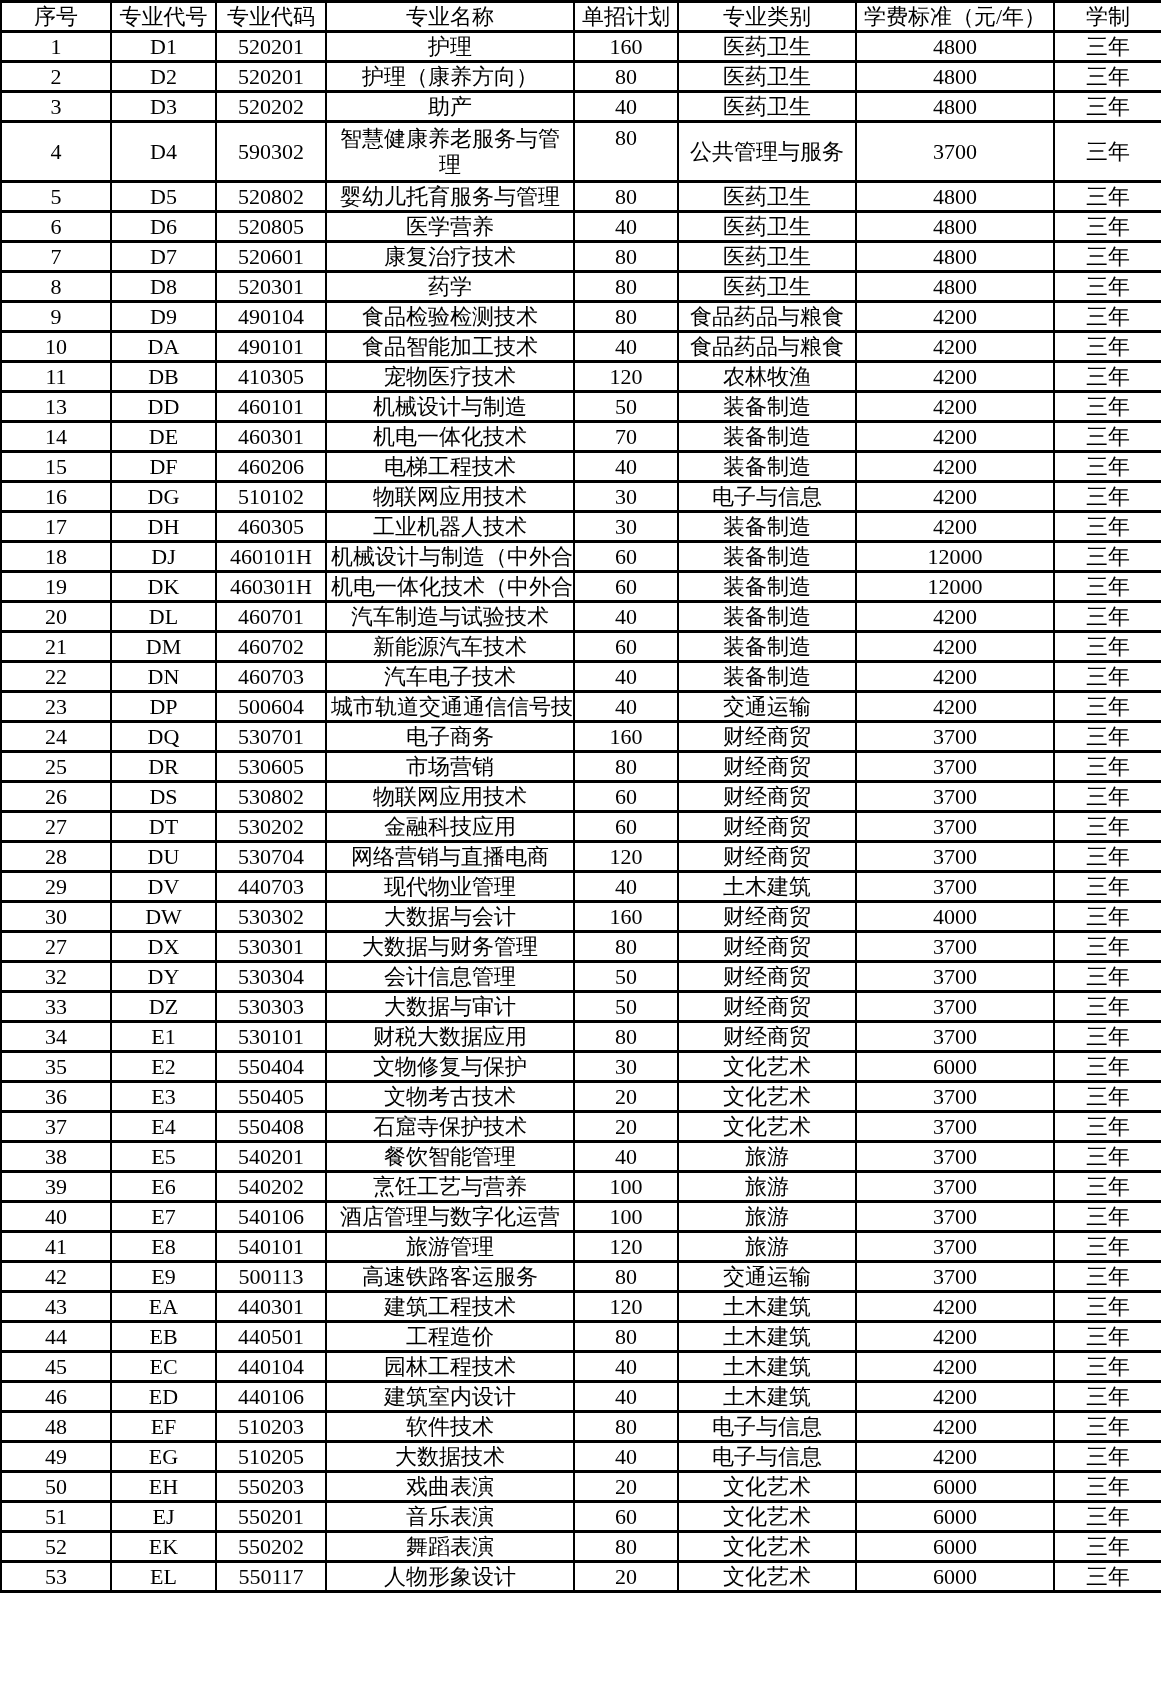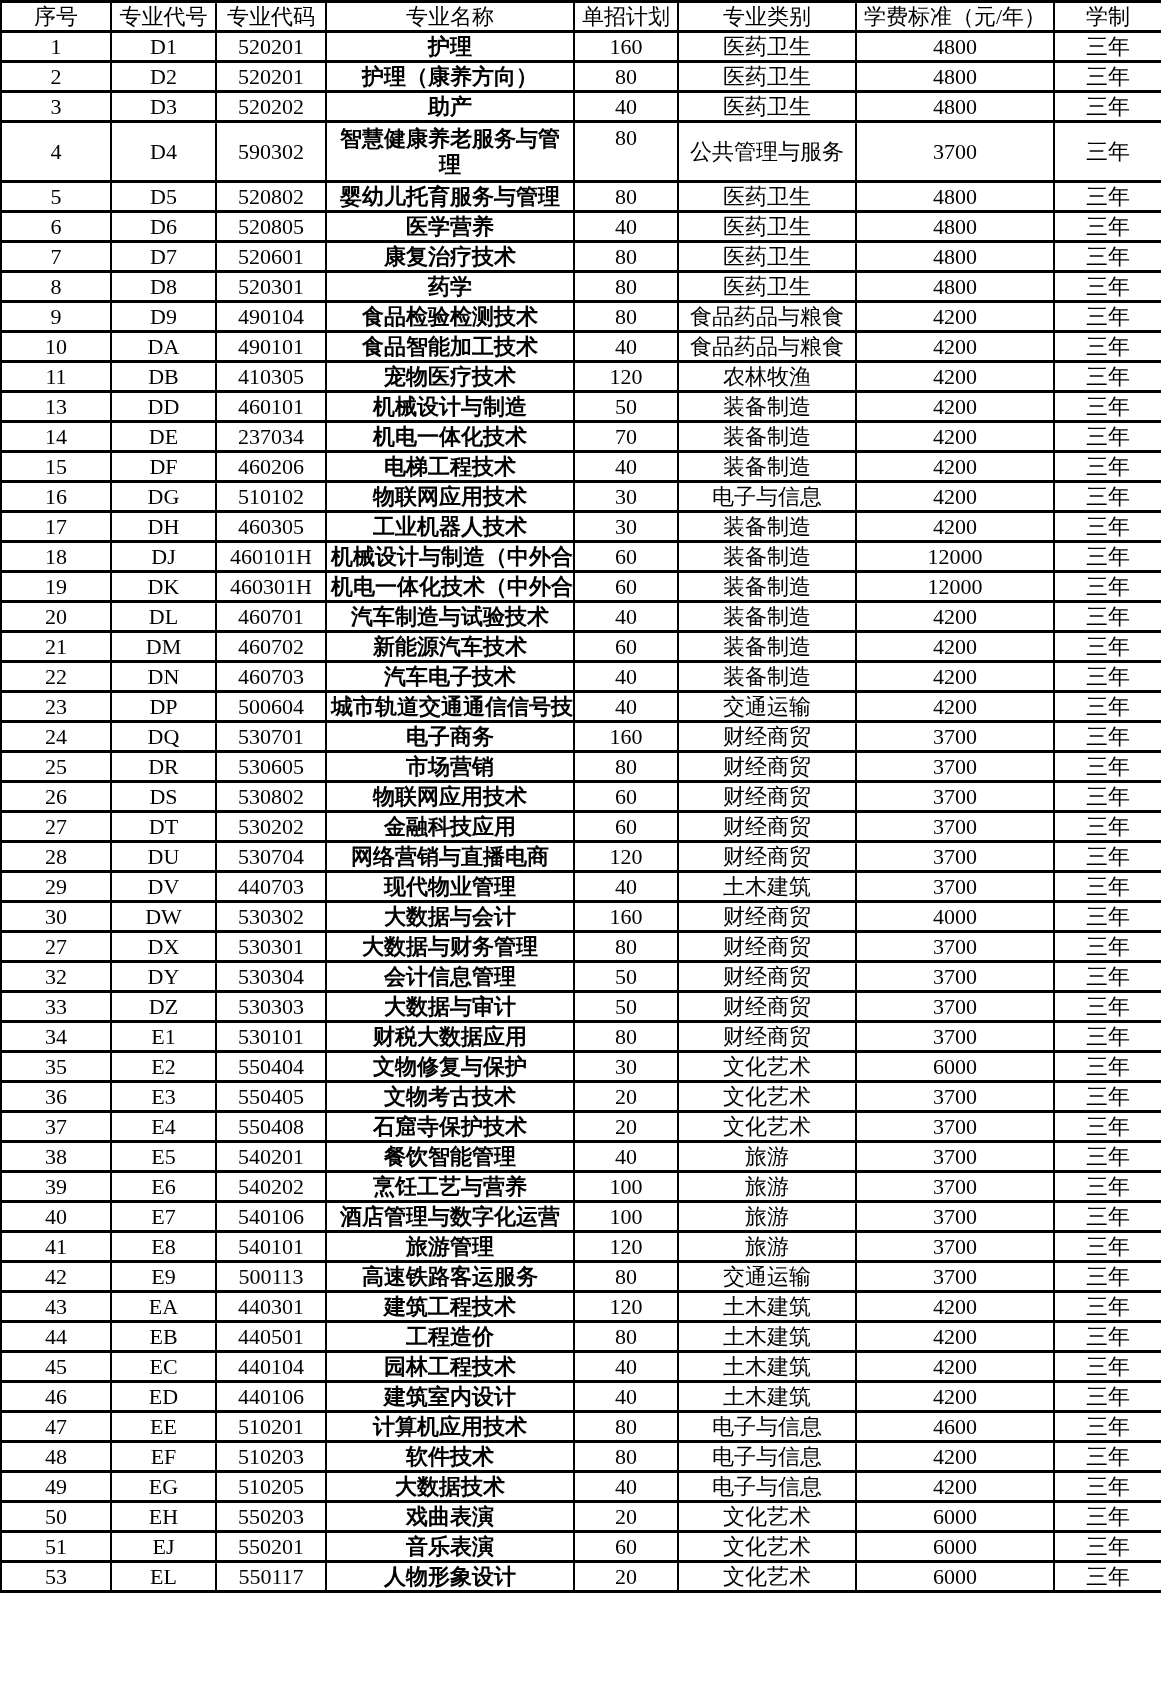--- a/index.html
+++ b/index.html
@@ -39,21 +39,21 @@
     overflow: hidden;
   }
   th {
     padding: 0 2px;
     white-space: nowrap;
   }
   thead tr { height: 30px; }
   tbody tr { height: 30px; }
   
   tbody tr:nth-child(4) { height: 60px; }
-  td.col-name { white-space: nowrap; font-weight: bold; }
+  td.col-name { white-space: nowrap; }
   tbody tr:nth-child(4) td.col-name { white-space: normal; }
   tbody tr:nth-child(4) td.col-plan { vertical-align: top; padding-top: 2px; }
 </style>
 </head>
 <body>
 
 <table class="majors">
   <colgroup>
     <col class="c-no">
     <col class="c-code">
@@ -206,21 +206,21 @@
     <td class="col-name">机械设计与制造</td>
     <td class="col-plan">50</td>
     <td class="col-category">装备制造</td>
     <td class="col-tuition">4200</td>
     <td class="col-duration">三年</td>
   </tr>
 
   <tr>
     <td class="col-no">14</td>
     <td class="col-code">DE</td>
-    <td class="col-codenum">237034</td>
+    <td class="col-codenum">460301</td>
     <td class="col-name">机电一体化技术</td>
     <td class="col-plan">70</td>
     <td class="col-category">装备制造</td>
     <td class="col-tuition">4200</td>
     <td class="col-duration">三年</td>
   </tr>
 
   <tr>
     <td class="col-no">15</td>
     <td class="col-code">DF</td>
@@ -566,30 +566,20 @@
     <td class="col-no">46</td>
     <td class="col-code">ED</td>
     <td class="col-codenum">440106</td>
     <td class="col-name">建筑室内设计</td>
     <td class="col-plan">40</td>
     <td class="col-category">土木建筑</td>
     <td class="col-tuition">4200</td>
     <td class="col-duration">三年</td>
   </tr>
 
-  <tr>
-    <td class="col-no">47</td>
-    <td class="col-code">EE</td>
-    <td class="col-codenum">510201</td>
-    <td class="col-name">计算机应用技术</td>
-    <td class="col-plan">80</td>
-    <td class="col-category">电子与信息</td>
-    <td class="col-tuition">4600</td>
-    <td class="col-duration">三年</td>
-  </tr>
 
   <tr>
     <td class="col-no">48</td>
     <td class="col-code">EF</td>
     <td class="col-codenum">510203</td>
     <td class="col-name">软件技术</td>
     <td class="col-plan">80</td>
     <td class="col-category">电子与信息</td>
     <td class="col-tuition">4200</td>
     <td class="col-duration">三年</td>
@@ -621,20 +611,30 @@
     <td class="col-no">51</td>
     <td class="col-code">EJ</td>
     <td class="col-codenum">550201</td>
     <td class="col-name">音乐表演</td>
     <td class="col-plan">60</td>
     <td class="col-category">文化艺术</td>
     <td class="col-tuition">6000</td>
     <td class="col-duration">三年</td>
   </tr>
 
+  <tr>
+    <td class="col-no">52</td>
+    <td class="col-code">EK</td>
+    <td class="col-codenum">550202</td>
+    <td class="col-name">舞蹈表演</td>
+    <td class="col-plan">80</td>
+    <td class="col-category">文化艺术</td>
+    <td class="col-tuition">6000</td>
+    <td class="col-duration">三年</td>
+  </tr>
 
   <tr>
     <td class="col-no">53</td>
     <td class="col-code">EL</td>
     <td class="col-codenum">550117</td>
     <td class="col-name">人物形象设计</td>
     <td class="col-plan">20</td>
     <td class="col-category">文化艺术</td>
     <td class="col-tuition">6000</td>
     <td class="col-duration">三年</td>

